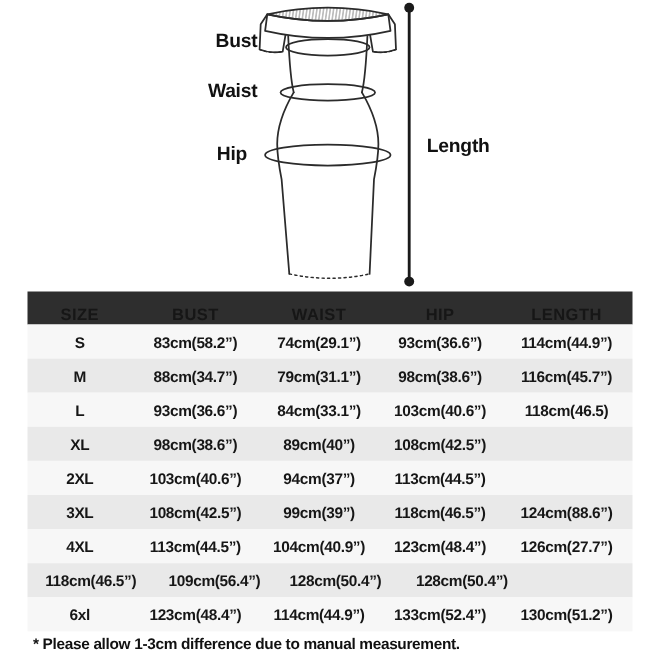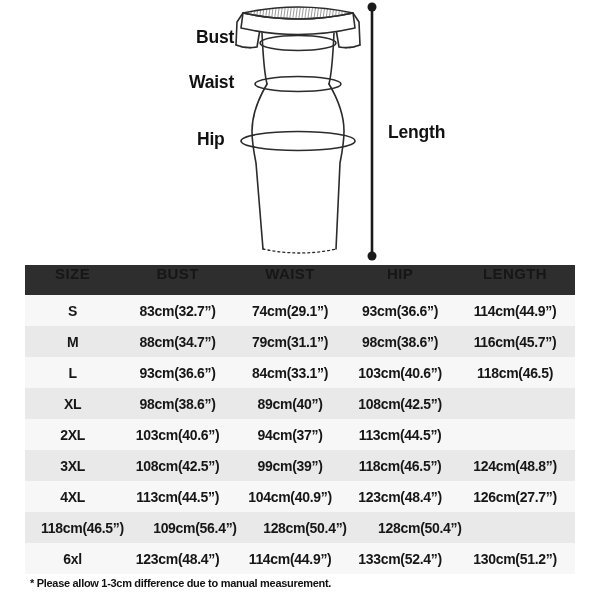--- a/index.html
+++ b/index.html
@@ -27,21 +27,21 @@
   #dress-svg { position:absolute; left:0; top:0; }
 
   
   #size-table {
     position:absolute;
     left:25px; top:265px;
     width:550px;
   }
   .thead {
     display:flex;
-    align-items:flex-start;
+    align-items:flex-end;
     height:30px;
     background:#2e2e2e;
     color:#ffffff;
   }
   .thead .tcell {
     font-size:15px;
     letter-spacing:0.4px;
   }
   .trow {
     display:flex;
@@ -62,21 +62,21 @@
   .c0 { width:17.3%; }
   .c1 { width:20.9%; }
   .c2 { width:20%; }
   .c3 { width:20%; }
   .c4 { width:21.8%; }
 
   #footnote {
     position:absolute;
     left:30px; top:577px;
     font-weight:700;
-    font-size:11px;
+    font-size:14px;
     color:#111111;
     letter-spacing:-0.3px;
   }
 </style>
 </head>
 <body>
 
 <svg id="dress-svg" width="600" height="262" viewBox="0 0 600 262" aria-hidden="true">
   <defs>
     <pattern id="hatch" patternUnits="userSpaceOnUse" width="3" height="10" patternTransform="rotate(8)">
@@ -122,21 +122,21 @@
   <div class="thead">
     <div class="tcell c0">SIZE</div>
     <div class="tcell c1">BUST</div>
     <div class="tcell c2">WAIST</div>
     <div class="tcell c3">HIP</div>
     <div class="tcell c4">LENGTH</div>
   </div>
   <div>
       <div class="trow odd">
         <div class="tcell c0">S</div>
-        <div class="tcell c1">83cm(32.7”)</div>
+        <div class="tcell c1">83cm(58.2”)</div>
         <div class="tcell c2">74cm(29.1”)</div>
         <div class="tcell c3">93cm(36.6”)</div>
         <div class="tcell c4">114cm(44.9”)</div>
       </div>
       <div class="trow even">
         <div class="tcell c0">M</div>
         <div class="tcell c1">88cm(34.7”)</div>
         <div class="tcell c2">79cm(31.1”)</div>
         <div class="tcell c3">98cm(38.6”)</div>
         <div class="tcell c4">116cm(45.7”)</div>
@@ -158,21 +158,21 @@
         <div class="tcell c0">2XL</div>
         <div class="tcell c1">103cm(40.6”)</div>
         <div class="tcell c2">94cm(37”)</div>
         <div class="tcell c3">113cm(44.5”)</div>
       </div>
       <div class="trow even">
         <div class="tcell c0">3XL</div>
         <div class="tcell c1">108cm(42.5”)</div>
         <div class="tcell c2">99cm(39”)</div>
         <div class="tcell c3">118cm(46.5”)</div>
-        <div class="tcell c4">124cm(48.8”)</div>
+        <div class="tcell c4">124cm(88.6”)</div>
       </div>
       <div class="trow odd">
         <div class="tcell c0">4XL</div>
         <div class="tcell c1">113cm(44.5”)</div>
         <div class="tcell c2">104cm(40.9”)</div>
         <div class="tcell c3">123cm(48.4”)</div>
         <div class="tcell c4">126cm(27.7”)</div>
       </div>
       <div class="trow even">
         <div class="tcell c1">118cm(46.5”)</div>

